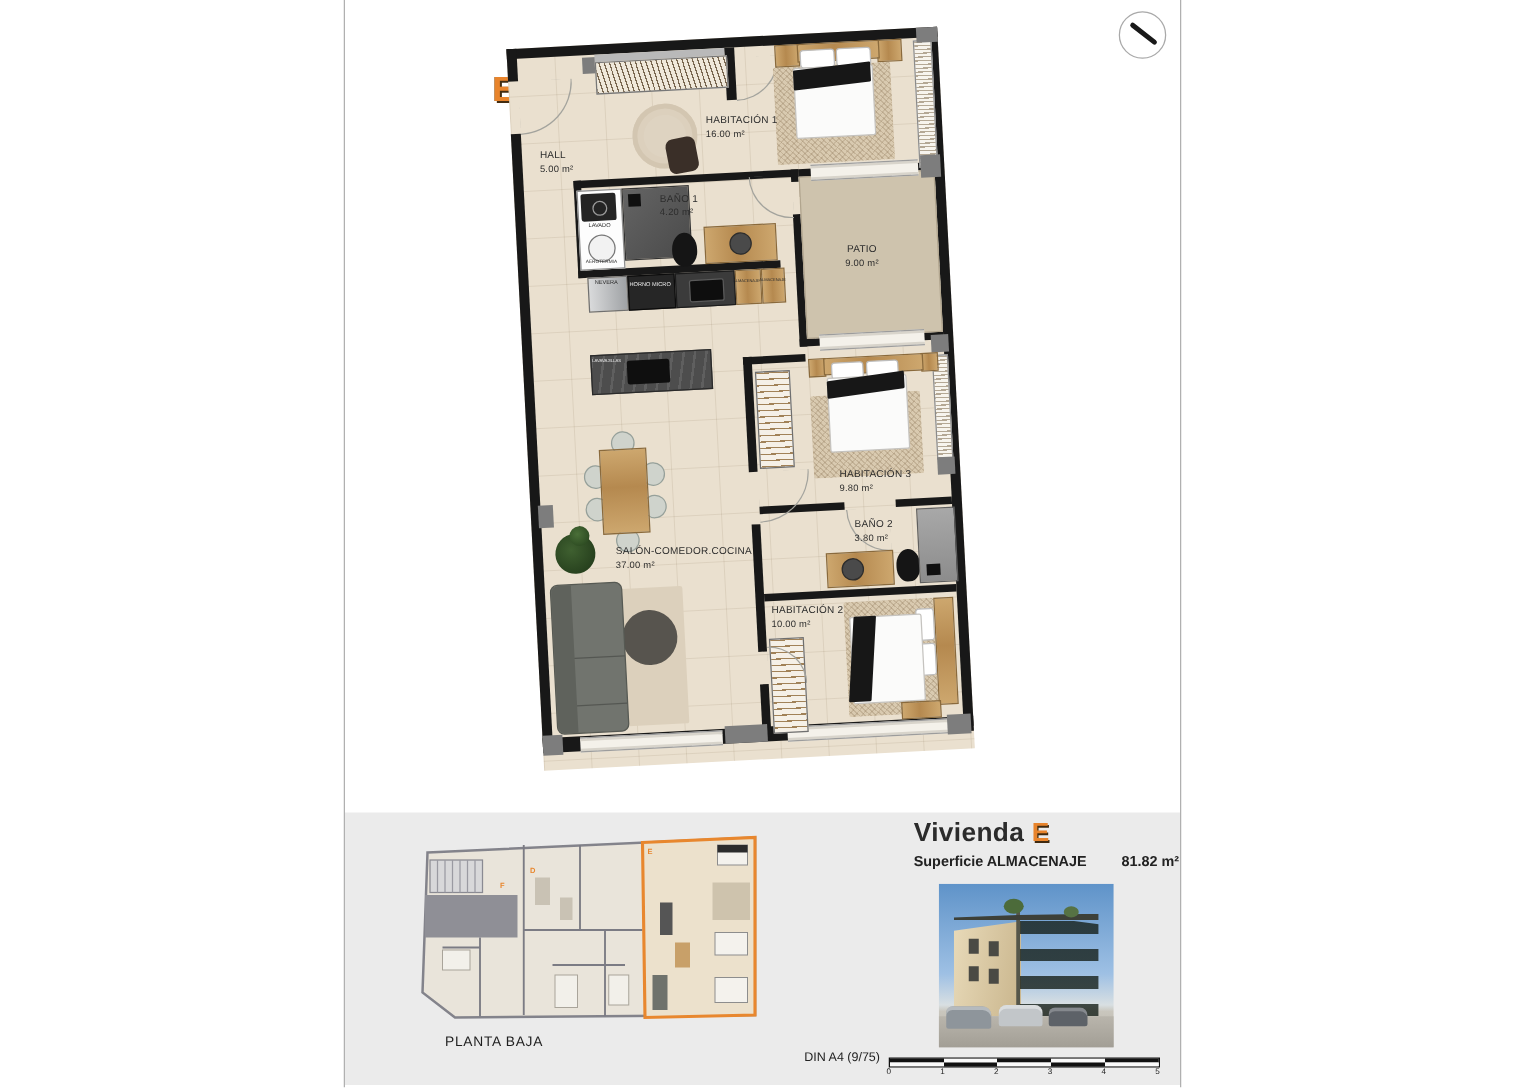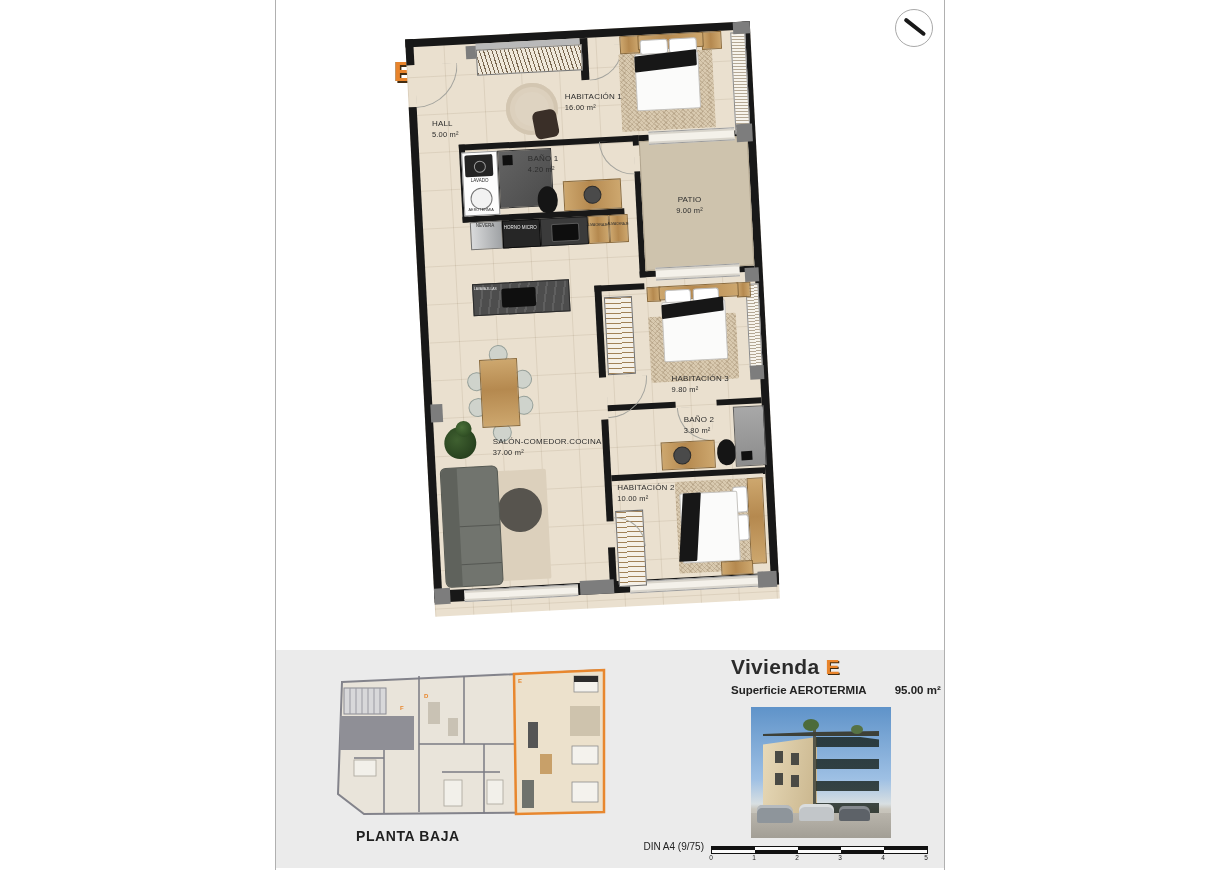--- a/index.html
+++ b/index.html
@@ -26,21 +26,21 @@
   .arc{position:absolute;border:1.2px solid #a3a39d;}
   .arc-br{border-top:none;border-left:none;border-bottom-right-radius:100%;}
   .arc-bl{border-top:none;border-right:none;border-bottom-left-radius:100%;}
   .arc-tr{border-bottom:none;border-left:none;border-top-right-radius:100%;}
   .rlbl{position:absolute;font-size:8px;letter-spacing:.2px;color:#2d2d2d;line-height:1.35;transform:rotate(3deg);white-space:nowrap;}
   .rlbl .ar{font-size:7.5px;}
   .tl{position:absolute;font-size:4.5px;color:#2d2d2d;line-height:1.1;text-align:center;transform:rotate(3deg);white-space:nowrap;}
   .tlw{color:#ededed;}
   
   #panel{position:absolute;left:276px;top:650px;width:668px;height:218px;background:#ebebeb;}
-  #plantabaja{position:absolute;left:80px;top:178px;font-size:14px;font-weight:bold;letter-spacing:.6px;color:#1f1f1f;}
+  #plantabaja{position:absolute;left:80px;top:178px;font-size:11px;font-weight:normal;letter-spacing:.6px;color:#1f1f1f;}
   #vivtitle{position:absolute;left:455px;top:5px;font-size:21px;font-weight:bold;color:#2b2b2b;letter-spacing:.3px;}
   #vivtitle .e{color:#e8842c;text-shadow:1px 1px 0 #3f2a10;margin-left:6px;}
   #supline{position:absolute;left:455px;top:34px;font-size:11.5px;font-weight:bold;color:#222;}
   #supline .val{margin-left:28px;}
   #photo{position:absolute;left:475px;top:57px;width:140px;height:131px;overflow:hidden;}
   .scalebar-row{position:absolute;font-size:10px;color:#222;}
   .tick{position:absolute;width:12px;text-align:center;font-size:6.5px;color:#222;top:204px;}
   #compass{position:absolute;left:895px;top:9px;width:36px;height:36px;border:1px solid #a9a9a9;border-radius:50%;}
   #emarker{position:absolute;left:394px;top:56px;font-size:28px;font-weight:bold;color:#e8842c;text-shadow:1.5px 1.5px 0 #432d12,-0.5px -0.5px 0 #9a6428;}
 </style>
@@ -257,21 +257,21 @@
     <text x="194" y="21" font-size="6" font-weight="bold" fill="#e8872e">E</text>
     <text x="76" y="48" font-size="6" font-weight="bold" fill="#e8872e">F</text>
     <text x="100" y="36" font-size="6" font-weight="bold" fill="#e8872e">D</text>
   </svg>
   <div id="plantabaja">PLANTA BAJA</div>
 
   <div id="vivtitle">
     <span>Vivienda</span><span class="e">E</span>
   </div>
   <div id="supline">
-    <span>Superficie AEROTERMIA</span><span class="val">95.00 m²</span>
+    <span>Superficie ALMACENAJE</span><span class="val">81.82 m²</span>
   </div>
 
   <div id="photo">
     <div class="abs" style="left:0;top:0;width:140px;height:131px;background:linear-gradient(180deg,#5f93c9 0%,#9ec0e4 55%,#d8dfe2 74%,#c9c6bd 78%,#b3afa6 100%)"></div>
     <div class="abs" style="left:12px;top:30px;width:54px;height:76px;background:linear-gradient(100deg,#e8dab9,#c9b58c);clip-path:polygon(0 10%,100% 0,100% 100%,0 100%)"></div>
     <div class="abs" style="left:24px;top:44px;width:8px;height:12px;background:#4a4a44"></div>
     <div class="abs" style="left:24px;top:66px;width:8px;height:12px;background:#4a4a44"></div>
     <div class="abs" style="left:40px;top:46px;width:8px;height:12px;background:#4a4a44"></div>
     <div class="abs" style="left:40px;top:68px;width:8px;height:12px;background:#4a4a44"></div>
     <div class="abs" style="left:64px;top:24px;width:64px;height:84px;background:linear-gradient(80deg,#90916f,#6f7055);clip-path:polygon(0 0,100% 10%,100% 100%,0 100%);background-image:repeating-linear-gradient(180deg,rgba(22,32,26,.8) 6px,rgba(22,32,26,.8) 16px,transparent 16px,transparent 28px)"></div>

